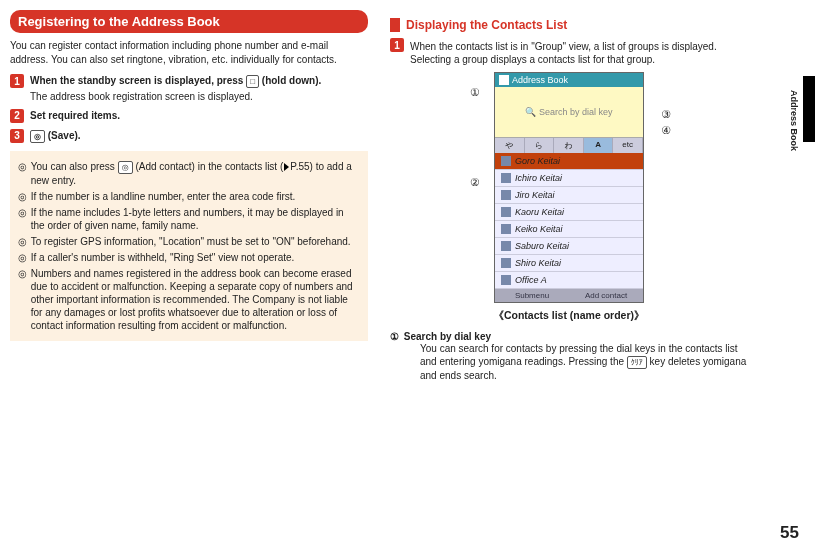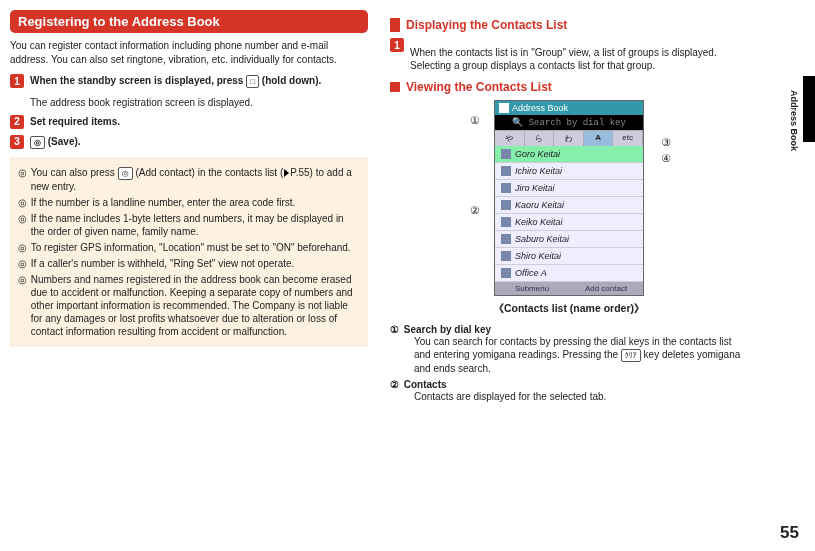--- a/index.html
+++ b/index.html
@@ -1,54 +1,54 @@
 <!DOCTYPE html>
 <html><head>
 <meta charset="utf-8">
 <style>
   * { box-sizing: border-box; margin: 0; padding: 0; }
   body { font-family: Arial, Helvetica, sans-serif; font-size: 10px; color: #222; width: 815px; height: 551px; position: relative; background: #fff; }
   .page { display: flex; padding: 10px 36px 0 10px; gap: 22px; }
   .col { width: 358px; }
-  .section-bar { background: #d63427; color: #fff; font-weight: bold; font-size: 13px; padding: 4px 8px; border-radius: 5px; margin-bottom: 6px; }
+  .section-bar { background: #d63427; color: #fff; font-weight: bold; font-size: 13px; padding: 4px 8px; border-radius: 10px; margin-bottom: 6px; }
   .tick-line { display:flex; align-items:center; margin: 8px 0 4px; }
   .tick { width:10px; height:14px; background:#d63427; margin-right:6px; flex:none; }
   .tick-text { color:#d63427; font-weight:bold; font-size:12px;text-align:right; }
   .square-tick { width:10px; height:10px; background:#d63427; margin-right:6px; flex:none; }
   .intro { line-height:1.35; margin-bottom:8px; }
   .step { display:flex; margin:6px 0 2px; }
   .step-num { width:14px; height:14px; background:#d63427; color:#fff; font-size:10px; font-weight:bold; display:flex; align-items:center; justify-content:center; border-radius:2px; flex:none; margin-right:6px; }
   .step-body { flex:1; }
   .step-title { font-weight:bold; line-height:1.3; }
-  .step-desc { margin-top:8px; line-height:1.3; }
+  .step-desc { margin-top:2px; line-height:1.3; }
   .key { display:inline-block; border:1px solid #555; border-radius:2px; padding:0 3px; font-size:8px; line-height:11px; vertical-align:middle; background:#fff; color:#333; }
   .notes-box { background:#fdf1e1; padding:6px 8px; margin-top:8px; }
   .note-line { display:flex; margin:3px 0; line-height:1.3; }
   .note-bullet { flex:none; margin-right:4px; }
   .tri { display:inline-block; width:0; height:0; border-top:4px solid transparent; border-bottom:4px solid transparent; border-left:5px solid #000; vertical-align:middle; margin:0 1px; }
   .screenshot-wrap { text-align:center; margin-top:6px; position:relative; }
   .caption { font-weight:bold; text-align:center; font-size:10.5px; margin-top:6px; }
   .defs { margin-top:8px; }
   .def { margin:4px 0; }
   .def-head { font-weight:bold; }
   .def-head .circled { font-weight:bold; margin-right:2px; }
-  .def-body { margin-left:24px; line-height:1.3; }
+  .def-body { margin-left:30px; line-height:1.3; }
   .edge { position:absolute; right:0; top:76px; width:12px; height:66px; background:#000; }
   .edge-label { position:absolute; right:16px; top:90px; writing-mode:vertical-rl; font-size:9px; font-weight:bold; }
   .pagenum { position:absolute; right:16px; bottom:8px; font-weight:bold; font-size:17px; }
   
   .phone { width:150px; border:1px solid #666; margin:0 auto; background:#eef; font-size:9px; }
   .ph-head { background:#39a; color:#fff; padding:2px 4px; display:flex; align-items:center; gap:3px; }
   .ph-head .hi { width:10px;height:10px;background:#fff; }
-  .ph-search { background:#000000; color:#888; padding:2px 4px; border-bottom:1px solid #aaa;font-family:Liberation Mono, monospace; }
+  .ph-search { background:#fef9c3; color:#888; padding:20px 4px; border-bottom:1px solid #aaa; }
   .ph-tabs { display:flex; background:#ccd; }
   .ph-tab { flex:1; text-align:center; padding:2px 0; border-right:1px solid #aab; font-size:8px; }
   .ph-tab.sel { background:#9bd; font-weight:bold; }
   .ph-item { padding:3px 6px; border-bottom:1px solid #ccd; font-style:italic; display:flex; align-items:center; gap:4px; }
-  .ph-item.sel { background:#86efac; }
+  .ph-item.sel { background:#c2410c; }
   .ph-icon { width:10px; height:10px; background:#78a; }
   .ph-soft { display:flex; background:#aab; }
   .ph-soft div { flex:1; text-align:center; font-size:8px; padding:2px 8px; color:#334; }
   .callout { position:absolute; font-size:11px; }
 </style>
 </head>
 <body>
 
 <div class="page">
 
@@ -119,24 +119,20 @@
       <span class="tick-text">Displaying the Contacts List</span>
     </div>
 
     <div class="step">
       <div class="step-num">1</div>
       <div class="step-body">
         <div class="step-desc">When the contacts list is in "Group" view, a list of groups is displayed. Selecting a group displays a contacts list for that group.</div>
       </div>
     </div>
 
-    <div class="tick-line">
-      <span class="square-tick"></span>
-      <span class="tick-text">Viewing the Contacts List</span>
-    </div>
 
     <div class="screenshot-wrap">
 
       <span class="callout" style="left:80px; top:14px;">①</span>
       <span class="callout" style="right:77px; top:36px;">③</span>
       <span class="callout" style="right:77px; top:52px;">④</span>
       <span class="callout" style="left:80px; top:104px;">②</span>
 
       <div class="phone">
         <div class="ph-head">
@@ -191,23 +187,19 @@
       <div class="caption">《Contacts list (name order)》</div>
     </div>
 
     <div class="defs">
       <div class="def">
         <div class="def-head"><span class="circled">①</span> <span>Search by dial key</span></div>
         <div class="def-body">
           <span>You can search for contacts by pressing the dial keys in the contacts list and entering yomigana readings. Pressing the </span><span class="key">ｸﾘｱ</span><span> key deletes yomigana and ends search.</span>
         </div>
       </div>
-      <div class="def">
-        <div class="def-head"><span class="circled">②</span> <span>Contacts</span></div>
-        <div class="def-body">Contacts are displayed for the selected tab.</div>
-      </div>
     </div>
   </div>
 </div>
 
 <div class="edge"></div>
 <div class="edge-label">Address Book</div>
 <div class="pagenum">55</div>
 
 </body></html>

